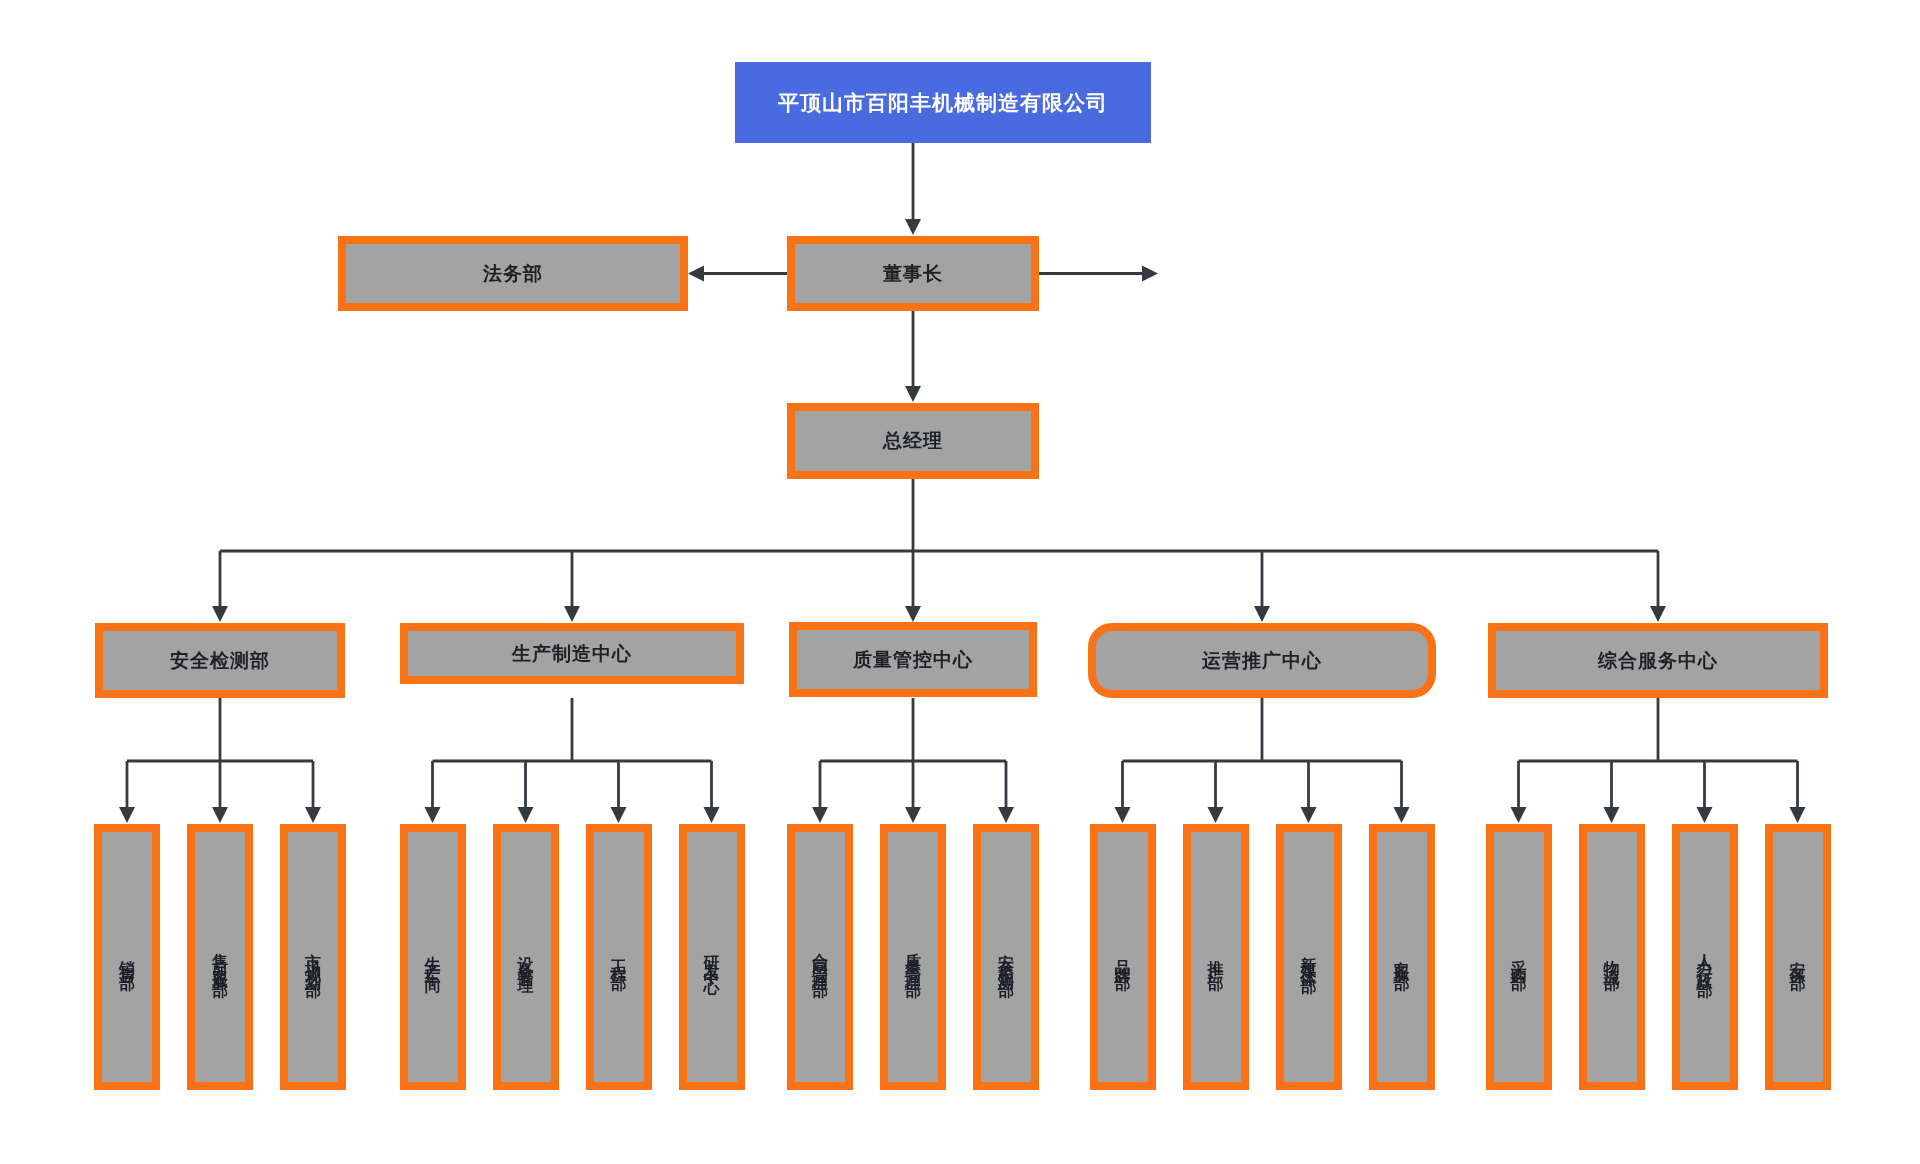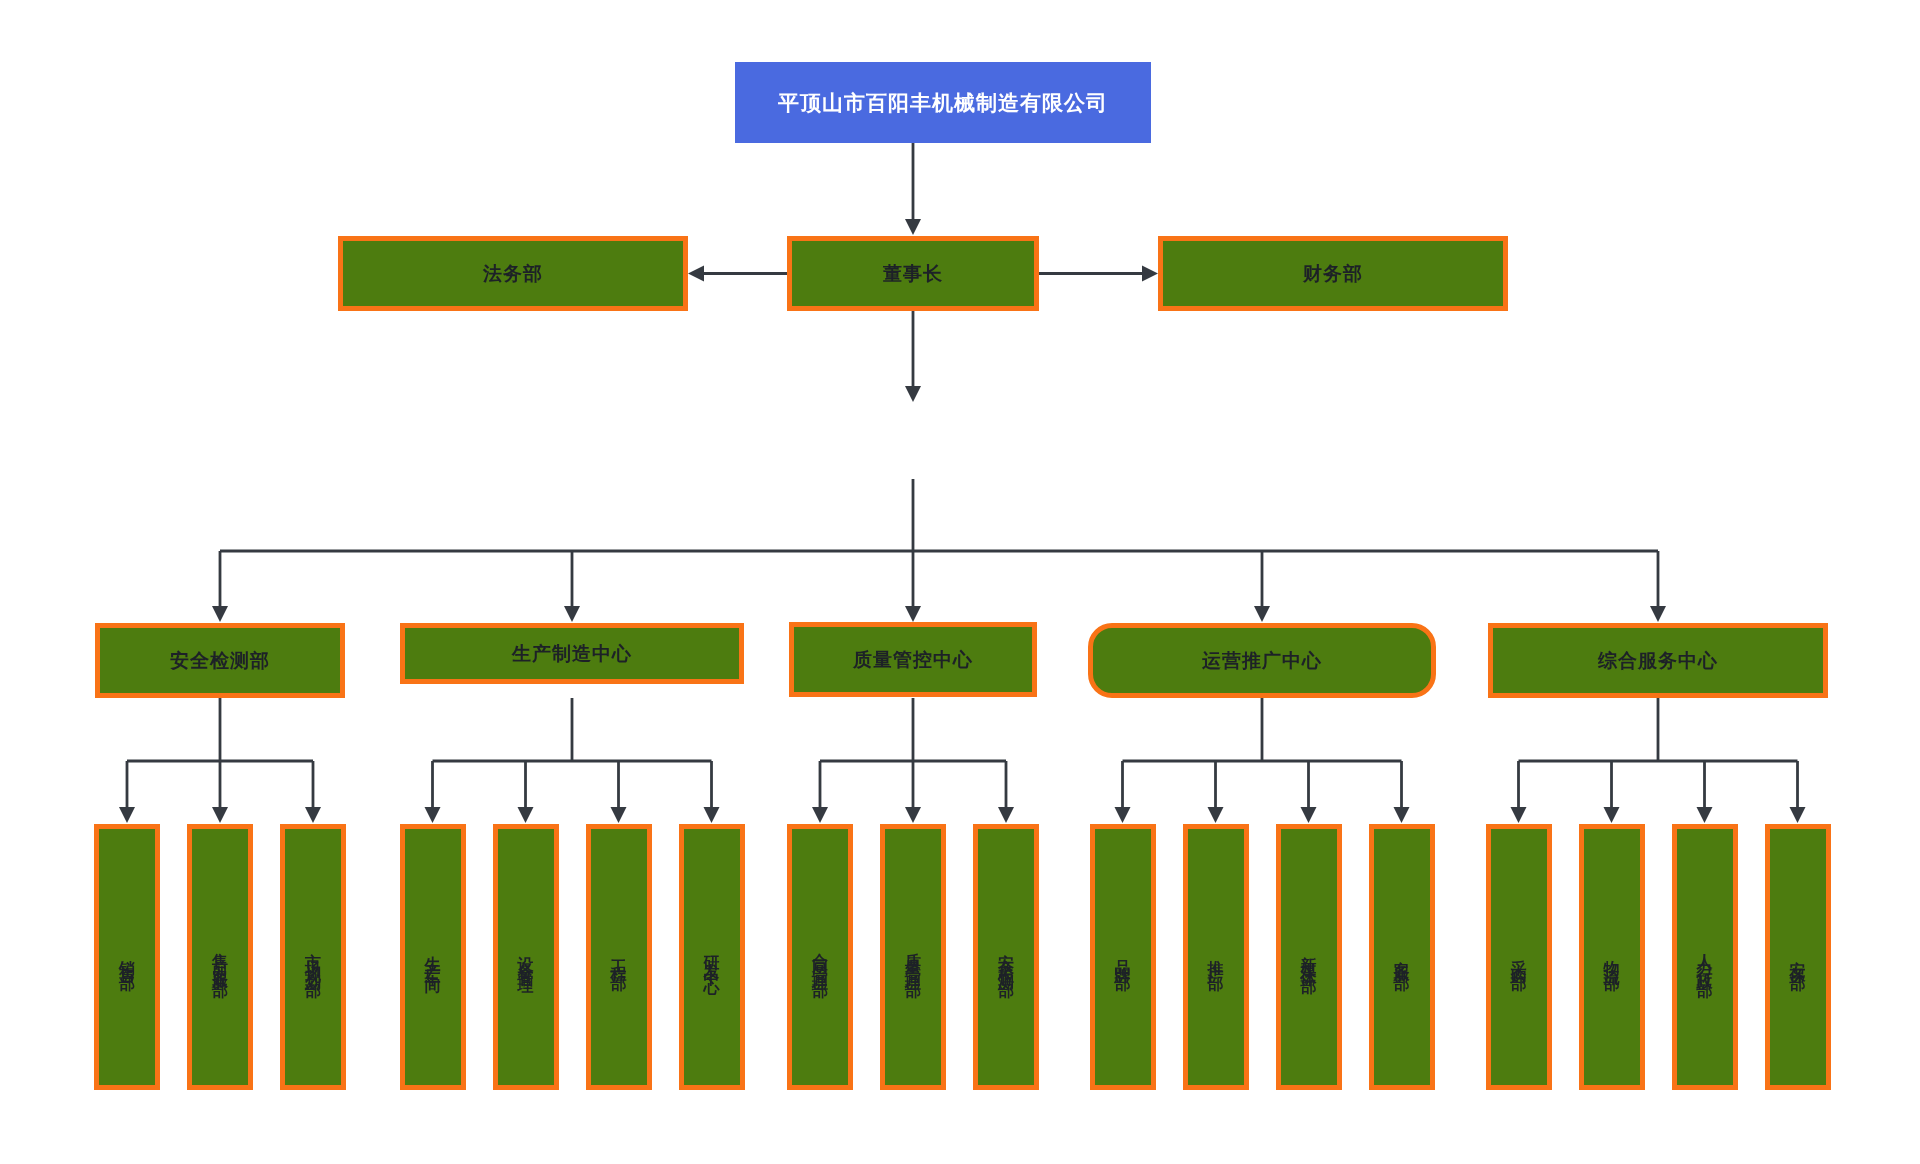--- a/index.html
+++ b/index.html
@@ -1,21 +1,21 @@
 <!DOCTYPE html>
 <html><head>
 <meta charset="utf-8">
 <style>
   html,body{margin:0;padding:0;background:#ffffff;}
   body{font-family:"Liberation Sans","DejaVu Sans",sans-serif;}
   .canvas{position:relative;width:1920px;height:1164px;background:#ffffff;overflow:hidden;}
   svg.connectors{position:absolute;left:0;top:0;width:1920px;height:1164px;display:block;}
   .node{
     position:absolute;box-sizing:border-box;
-    background:#4d7c0f;border:5px solid #f97316;
+    background:#a3a3a3;border:8px solid #f97316;
     display:flex;align-items:center;justify-content:center;
     color:#1d2127;font-weight:700;
   }
   .node .lbl{white-space:nowrap;}
   .root-node{background:#4a6ae0;border:none;color:#ffffff;font-size:21px;letter-spacing:1px;}
   .h1 .lbl{font-size:19px;letter-spacing:1px;}
   .vbox .lbl{
     writing-mode:vertical-rl;text-orientation:upright;
     font-size:16px;letter-spacing:7px;line-height:1;white-space:normal;
   }
@@ -97,24 +97,24 @@
   <div class="node root-node" style="left:705px;top:62px;width:416px;height:81px;margin-left:30px;">
     <span class="lbl">平顶山市百阳丰机械制造有限公司</span>
   </div>
 
   <div class="node h1" style="left:338px;top:236px;width:350px;height:75px;">
     <span class="lbl">法务部</span>
   </div>
   <div class="node h1" style="left:787px;top:236px;width:252px;height:75px;">
     <span class="lbl">董事长</span>
   </div>
-  <div class="node h1" style="left:1158px;top:236px;width:350px;height:75px;">
-    <span class="lbl">财务部</span>
+
+  <div class="node h1" style="left:787px;top:403px;width:252px;height:76px;">
+    <span class="lbl">总经理</span>
   </div>
-
 
   <div class="node h1" style="left:95px;top:623px;width:250px;height:75px;">
     <span class="lbl">安全检测部</span>
   </div>
   <div class="node h1" style="left:400px;top:623px;width:344px;height:61px;">
     <span class="lbl">生产制造中心</span>
   </div>
   <div class="node h1" style="left:789px;top:622px;width:248px;height:75px;">
     <span class="lbl">质量管控中心</span>
   </div>

